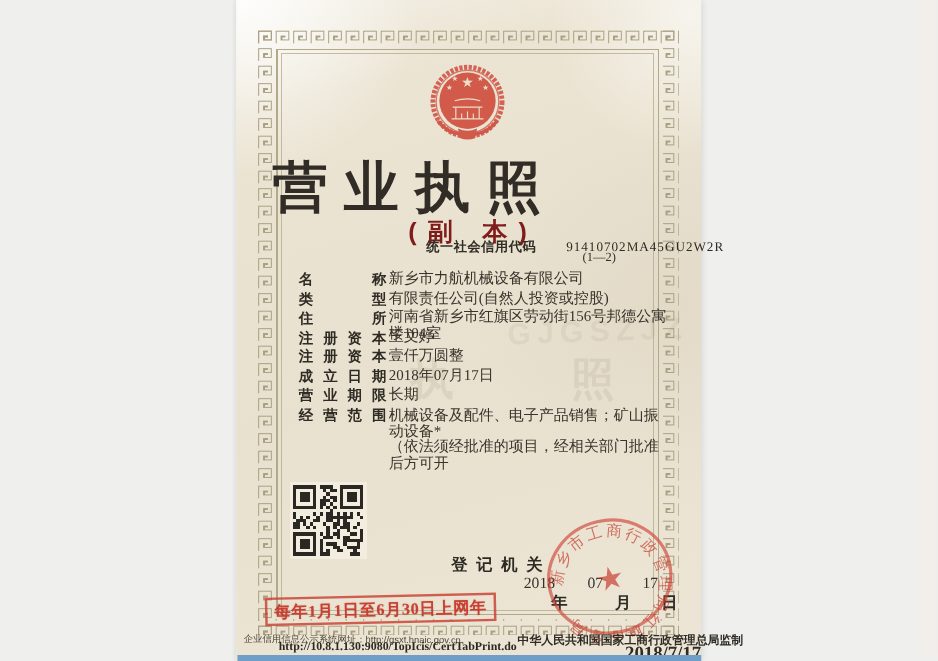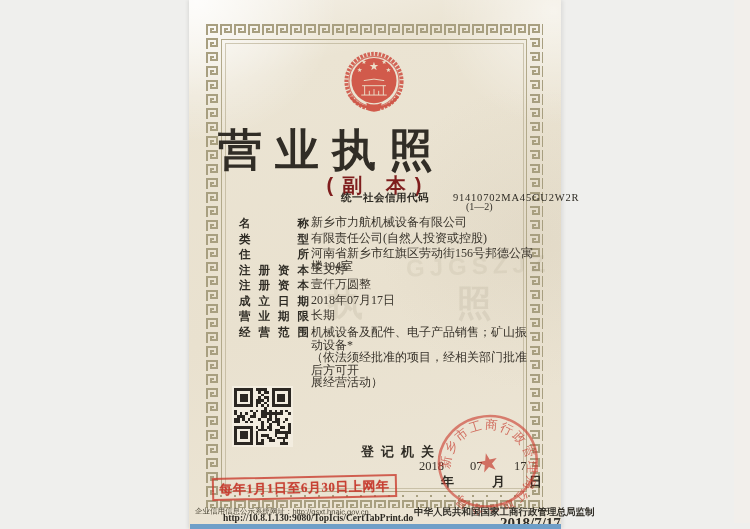--- a/index.html
+++ b/index.html
@@ -152,21 +152,20 @@
   <div class="f-label" style="top:294px">成立日期</div>
   <div class="f-value" style="top:294px">2018年07月17日</div>
 
   <div class="f-label" style="top:309px">营业期限</div>
   <div class="f-value" style="top:309px">长期</div>
 
   <div class="f-label" style="top:325px">经营范围</div>
   <div class="f-value" style="top:326px">
     <div>机械设备及配件、电子产品销售；矿山振动设备*</div>
     <div>（依法须经批准的项目，经相关部门批准后方可开</div>
-    <div>展经营活动）</div>
   </div>
 
   <svg id="qr-svg" class="qr" viewBox="0 0 25 25" shape-rendering="crispEdges">
       <rect x="1" y="1" width="23" height="23" fill="rgba(247,243,232,.65)"></rect>
       <path d="M2 2h1v1h-1zM3 2h1v1h-1zM4 2h1v1h-1zM5 2h1v1h-1zM6 2h1v1h-1zM7 2h1v1h-1zM8 2h1v1h-1zM10 2h1v1h-1zM11 2h1v1h-1zM12 2h1v1h-1zM13 2h1v1h-1zM16 2h1v1h-1zM17 2h1v1h-1zM18 2h1v1h-1zM19 2h1v1h-1zM20 2h1v1h-1zM21 2h1v1h-1zM22 2h1v1h-1zM2 3h1v1h-1zM8 3h1v1h-1zM11 3h1v1h-1zM13 3h1v1h-1zM14 3h1v1h-1zM16 3h1v1h-1zM22 3h1v1h-1zM2 4h1v1h-1zM4 4h1v1h-1zM5 4h1v1h-1zM6 4h1v1h-1zM8 4h1v1h-1zM12 4h1v1h-1zM16 4h1v1h-1zM18 4h1v1h-1zM19 4h1v1h-1zM20 4h1v1h-1zM22 4h1v1h-1zM2 5h1v1h-1zM4 5h1v1h-1zM5 5h1v1h-1zM6 5h1v1h-1zM8 5h1v1h-1zM11 5h1v1h-1zM13 5h1v1h-1zM14 5h1v1h-1zM16 5h1v1h-1zM18 5h1v1h-1zM19 5h1v1h-1zM20 5h1v1h-1zM22 5h1v1h-1zM2 6h1v1h-1zM4 6h1v1h-1zM5 6h1v1h-1zM6 6h1v1h-1zM8 6h1v1h-1zM10 6h1v1h-1zM11 6h1v1h-1zM12 6h1v1h-1zM14 6h1v1h-1zM16 6h1v1h-1zM18 6h1v1h-1zM19 6h1v1h-1zM20 6h1v1h-1zM22 6h1v1h-1zM2 7h1v1h-1zM8 7h1v1h-1zM10 7h1v1h-1zM11 7h1v1h-1zM13 7h1v1h-1zM16 7h1v1h-1zM22 7h1v1h-1zM2 8h1v1h-1zM3 8h1v1h-1zM4 8h1v1h-1zM5 8h1v1h-1zM6 8h1v1h-1zM7 8h1v1h-1zM8 8h1v1h-1zM10 8h1v1h-1zM12 8h1v1h-1zM14 8h1v1h-1zM16 8h1v1h-1zM17 8h1v1h-1zM18 8h1v1h-1zM19 8h1v1h-1zM20 8h1v1h-1zM21 8h1v1h-1zM22 8h1v1h-1zM13 9h1v1h-1zM2 10h1v1h-1zM8 10h1v1h-1zM10 10h1v1h-1zM12 10h1v1h-1zM13 10h1v1h-1zM15 10h1v1h-1zM17 10h1v1h-1zM19 10h1v1h-1zM21 10h1v1h-1zM2 11h1v1h-1zM4 11h1v1h-1zM6 11h1v1h-1zM9 11h1v1h-1zM12 11h1v1h-1zM13 11h1v1h-1zM14 11h1v1h-1zM15 11h1v1h-1zM16 11h1v1h-1zM17 11h1v1h-1zM18 11h1v1h-1zM19 11h1v1h-1zM22 11h1v1h-1zM3 12h1v1h-1zM4 12h1v1h-1zM5 12h1v1h-1zM8 12h1v1h-1zM9 12h1v1h-1zM12 12h1v1h-1zM13 12h1v1h-1zM15 12h1v1h-1zM17 12h1v1h-1zM2 13h1v1h-1zM3 13h1v1h-1zM5 13h1v1h-1zM7 13h1v1h-1zM11 13h1v1h-1zM14 13h1v1h-1zM15 13h1v1h-1zM17 13h1v1h-1zM18 13h1v1h-1zM21 13h1v1h-1zM2 14h1v1h-1zM3 14h1v1h-1zM6 14h1v1h-1zM8 14h1v1h-1zM12 14h1v1h-1zM14 14h1v1h-1zM16 14h1v1h-1zM17 14h1v1h-1zM18 14h1v1h-1zM20 14h1v1h-1zM12 15h1v1h-1zM15 15h1v1h-1zM18 15h1v1h-1zM22 15h1v1h-1zM2 16h1v1h-1zM3 16h1v1h-1zM4 16h1v1h-1zM5 16h1v1h-1zM6 16h1v1h-1zM7 16h1v1h-1zM8 16h1v1h-1zM10 16h1v1h-1zM12 16h1v1h-1zM14 16h1v1h-1zM15 16h1v1h-1zM19 16h1v1h-1zM20 16h1v1h-1zM22 16h1v1h-1zM2 17h1v1h-1zM8 17h1v1h-1zM11 17h1v1h-1zM12 17h1v1h-1zM13 17h1v1h-1zM15 17h1v1h-1zM17 17h1v1h-1zM18 17h1v1h-1zM22 17h1v1h-1zM2 18h1v1h-1zM4 18h1v1h-1zM5 18h1v1h-1zM6 18h1v1h-1zM8 18h1v1h-1zM10 18h1v1h-1zM17 18h1v1h-1zM18 18h1v1h-1zM19 18h1v1h-1zM20 18h1v1h-1zM21 18h1v1h-1zM22 18h1v1h-1zM2 19h1v1h-1zM4 19h1v1h-1zM5 19h1v1h-1zM6 19h1v1h-1zM8 19h1v1h-1zM10 19h1v1h-1zM12 19h1v1h-1zM13 19h1v1h-1zM14 19h1v1h-1zM17 19h1v1h-1zM21 19h1v1h-1zM2 20h1v1h-1zM4 20h1v1h-1zM5 20h1v1h-1zM6 20h1v1h-1zM8 20h1v1h-1zM10 20h1v1h-1zM14 20h1v1h-1zM15 20h1v1h-1zM18 20h1v1h-1zM19 20h1v1h-1zM20 20h1v1h-1zM21 20h1v1h-1zM2 21h1v1h-1zM8 21h1v1h-1zM10 21h1v1h-1zM12 21h1v1h-1zM15 21h1v1h-1zM16 21h1v1h-1zM20 21h1v1h-1zM2 22h1v1h-1zM3 22h1v1h-1zM4 22h1v1h-1zM5 22h1v1h-1zM6 22h1v1h-1zM7 22h1v1h-1zM8 22h1v1h-1zM10 22h1v1h-1zM11 22h1v1h-1zM12 22h1v1h-1zM19 22h1v1h-1zM20 22h1v1h-1zM21 22h1v1h-1z" fill="#2b2722"></path>
     </svg>
 
   <div class="abs reg-label">登记机关</div>
 
   <span class="d-num" style="left:419px">2018</span>

